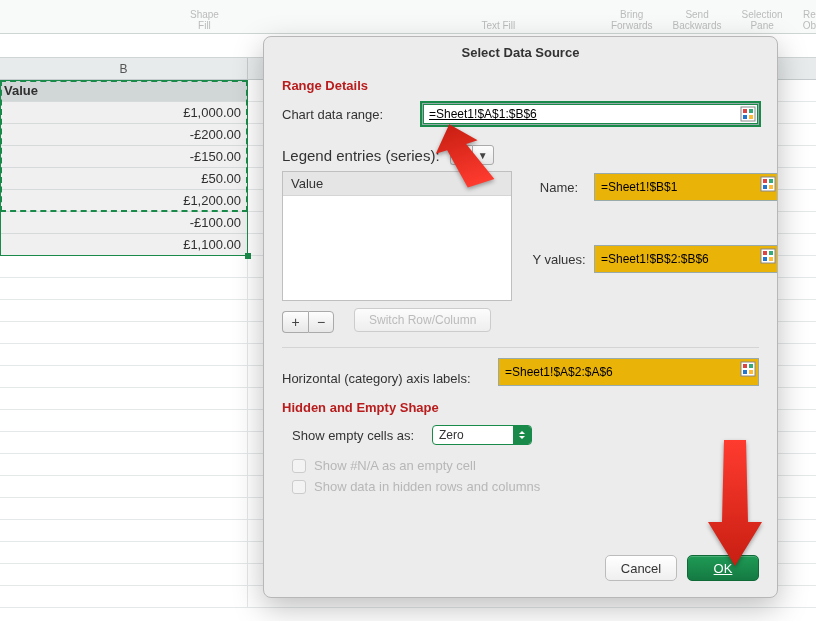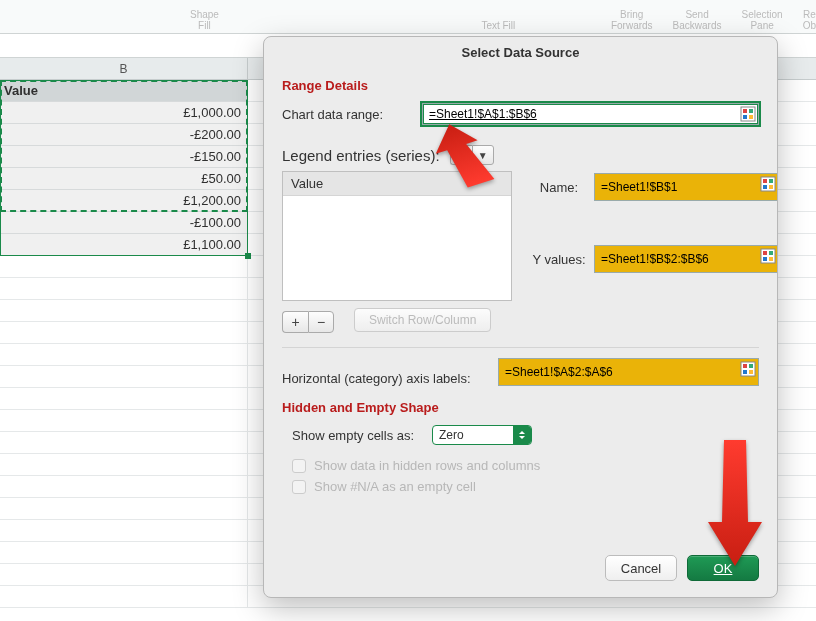--- a/index.html
+++ b/index.html
@@ -359,25 +359,25 @@
       <div class="section-h">Hidden and Empty Shape</div>
       <div class="show-empty">
         <div class="lbl">Show empty cells as:</div>
         <div class="popup">
           <span>Zero</span>
           <span class="caret"></span>
         </div>
       </div>
       <div class="chk-row">
         <span class="chk"></span>
-        <span>Show data in hidden rows and columns</span>
+        <span>Show #N/A as an empty cell</span>
       </div>
       <div class="chk-row">
         <span class="chk"></span>
-        <span>Show #N/A as an empty cell</span>
+        <span>Show data in hidden rows and columns</span>
       </div>
     </div>
   </div>
 
   <div class="dlg-footer">
     <button class="btn">Cancel</button>
     <button class="btn primary">OK</button>
   </div>
 </div>
 

